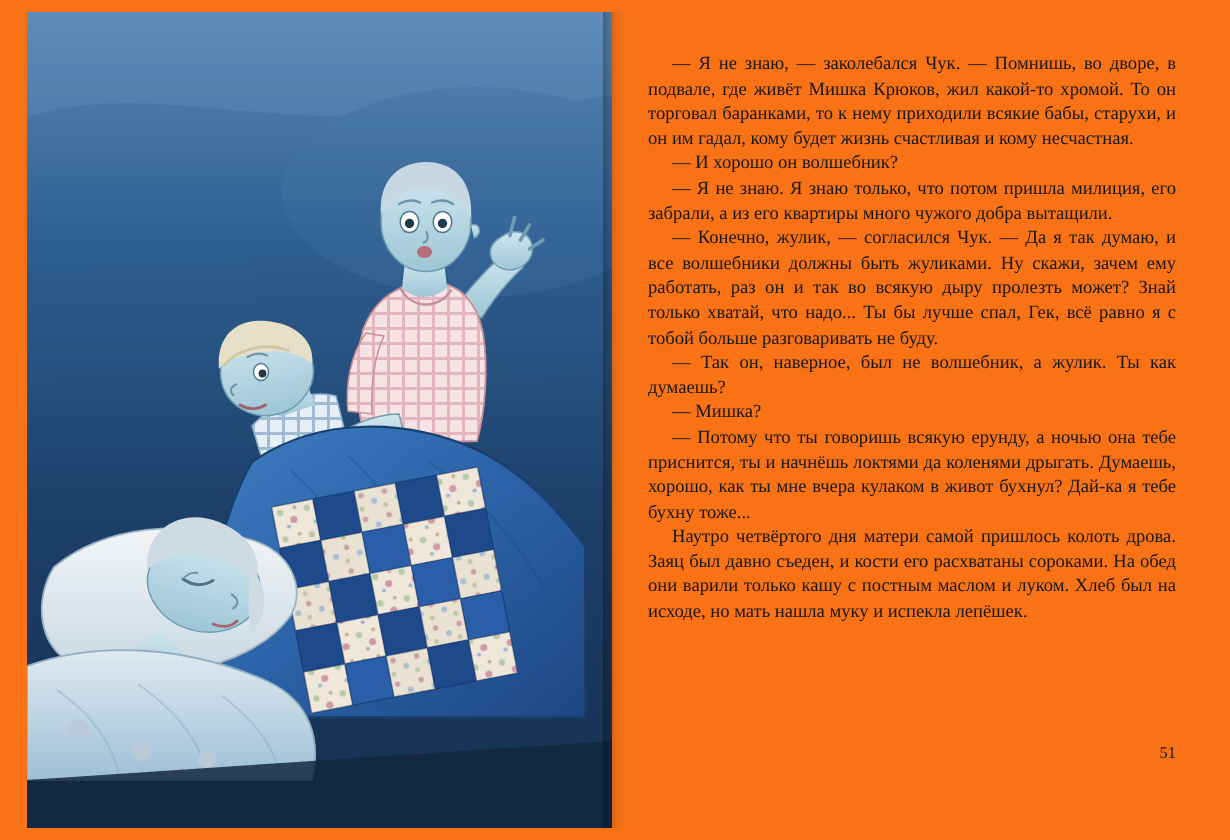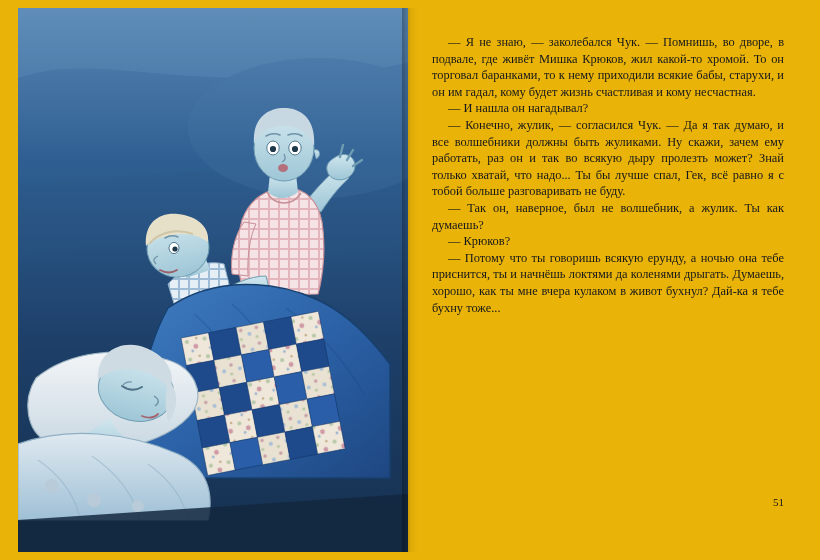--- a/index.html
+++ b/index.html
@@ -11,21 +11,21 @@
     width: 820px;
     height: 560px;
     overflow: hidden;
     font-family: "Liberation Serif", serif;
   }
 
   .spread {
     position: relative;
     width: 820px;
     height: 560px;
-    background: #eab308;
+    background: #f97316;
   }
 
   
   .illustration {
     position: absolute;
     left: 18px;
     top: 8px;
     width: 390px;
     height: 544px;
     overflow: hidden;
@@ -274,21 +274,23 @@
       </g>
 
       <path d="M0 512 L390 486 L390 544 L0 544 Z" fill="#13283f" opacity="0.85"></path>
     </svg>
   </div>
 
   <div class="gutter"></div>
 
   <div class="textpage">
     <p class="para">— Я не знаю, — заколебался Чук. — Помнишь, во дворе, в подвале, где живёт Мишка Крюков, жил ка­кой-то хромой. То он торговал баранками, то к нему приходили всякие бабы, старухи, и он им гадал, кому будет жизнь счастливая и кому несчастная.</p>
-    <p class="para">— И нашла он нагадывал?</p>
+    <p class="para">— И хорошо он волшебник?</p>
+    <p class="para">— Я не знаю. Я знаю только, что потом пришла ми­лиция, его забрали, а из его квартиры много чужого до­бра вытащили.</p>
     <p class="para">— Конечно, жулик, — согласился Чук. — Да я так думаю, и все волшебники должны быть жуликами. Ну скажи, зачем ему работать, раз он и так во всякую дыру пролезть может? Знай только хватай, что надо... Ты бы лучше спал, Гек, всё равно я с тобой больше разговари­вать не буду.</p>
     <p class="para">— Так он, наверное, был не волшебник, а жулик. Ты как думаешь?</p>
-    <p class="para">— Крюков?</p>
+    <p class="para">— Мишка?</p>
     <p class="para">— Потому что ты говоришь всякую ерунду, а ночью она тебе приснится, ты и начнёшь локтями да коленями дрыгать. Думаешь, хорошо, как ты мне вчера кулаком в живот бухнул? Дай-ка я тебе бухну тоже...</p>
+    <p class="para">Наутро четвёртого дня матери самой пришлось ко­лоть дрова. Заяц был давно съеден, и кости его рас­хватаны сороками. На обед они варили только кашу с постным маслом и луком. Хлеб был на исходе, но мать нашла муку и испекла лепёшек.</p>
     <div class="page-number">51</div>
   </div>
 
 </div>
 
 </body></html>

